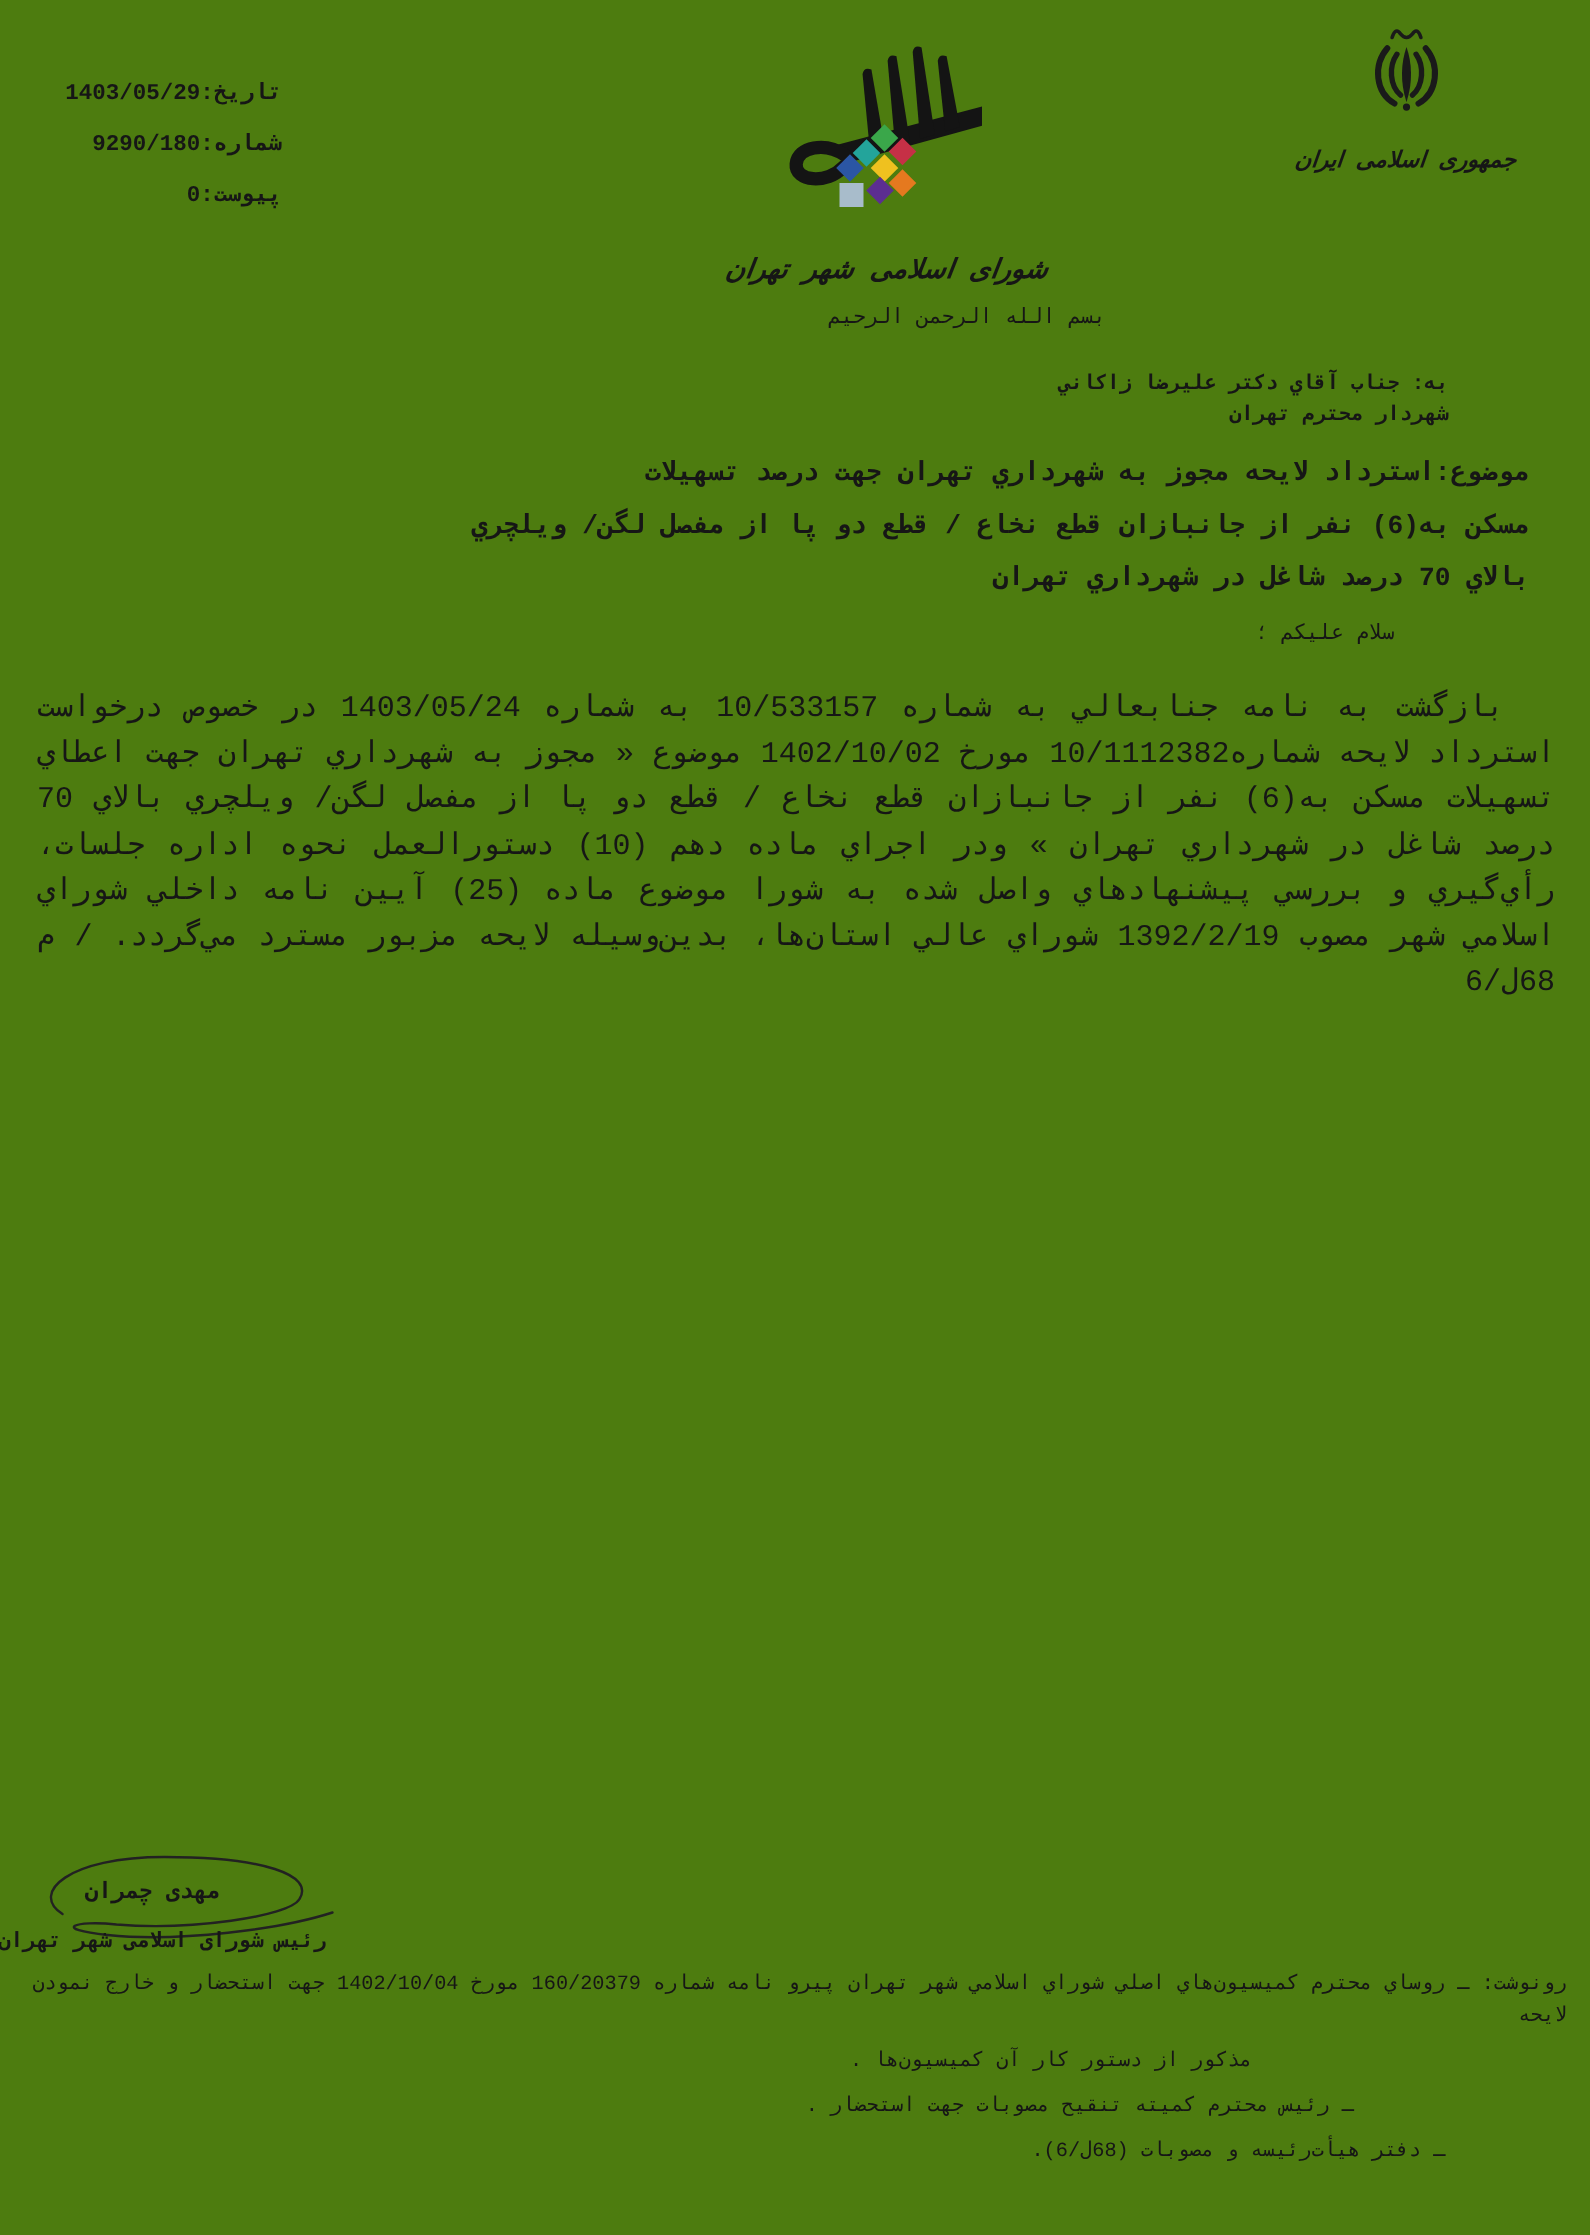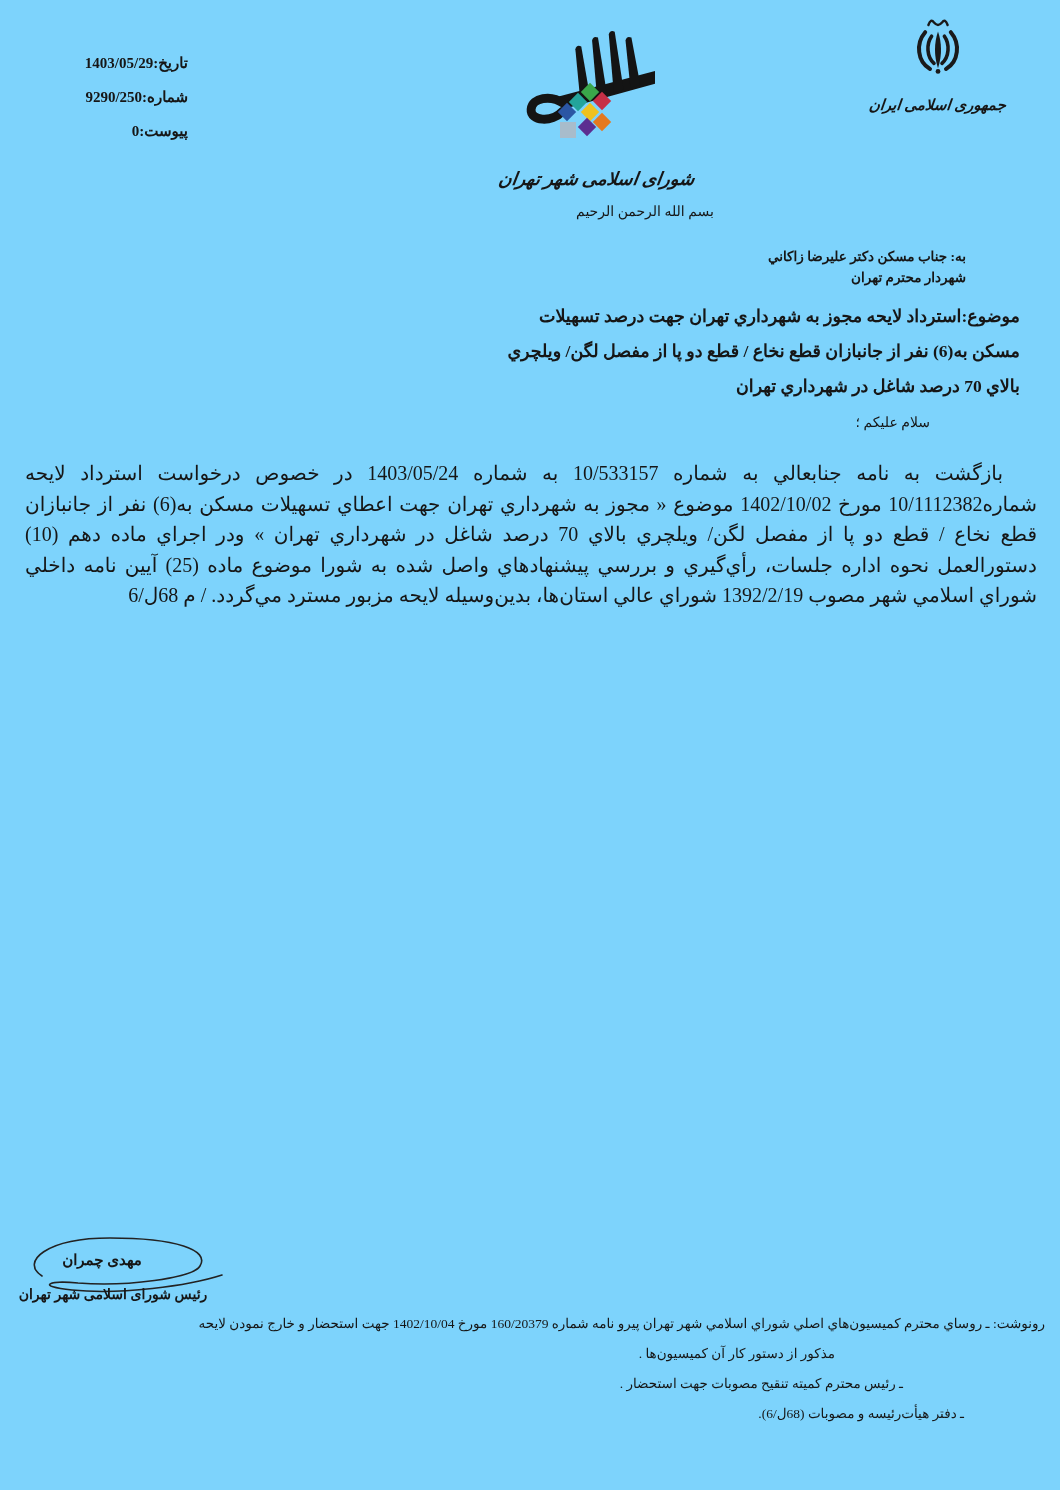--- a/index.html
+++ b/index.html
@@ -1,22 +1,22 @@
 <!DOCTYPE html>
 <html lang="fa" dir="rtl"><head>
 <meta charset="utf-8">
 <style>
   * { margin:0; padding:0; box-sizing:border-box; }
   html,body { background:#e8e8e8; }
   .page {
     position:relative;
     width:1060px; height:1490px;
     margin:0 auto;
-    background:#7dd3fc;
-    font-family:Liberation Serif, serif;
+    background:#4d7c0f;
+    font-family:Liberation Mono, monospace;
     color:#161616;
     overflow:hidden;
     direction:rtl;
   }
   
   .meta {
     position:absolute; top:46px; left:28px; width:160px;
     direction:rtl; text-align:right;
     font-weight:bold; font-size:15px; line-height:34px;
     white-space:nowrap;
@@ -95,21 +95,21 @@
   .footer .cc-2 { padding-right:157px; margin-top:4px; }
   .footer .cc-3 { padding-right:96px; }
 </style>
 </head>
 <body>
 
 <div class="page">
 
   <div class="meta">
     <div>تاریخ:1403/05/29</div>
-    <div>شماره:9290/250</div>
+    <div>شماره:9290/180</div>
     <div>پیوست:0</div>
   </div>
 
   <div class="logo-center">
     <svg class="logo-mark" width="150" height="118" viewBox="0 0 150 120" aria-hidden="true">
       <path d="M36 88 L134 62 L134 75 L40 101 Z" fill="#141414"></path>
       <path d="M58 92 L53 40 Q54 35 59 37 L68 89 Z" fill="#141414"></path>
       <path d="M75 88 L70 31 Q71 26 76 28 L85 85 Z" fill="#141414"></path>
       <path d="M92 84 L87 25 Q88 20 93 22 L102 81 Z" fill="#141414"></path>
       <path d="M109 79 L104 31 Q105 26 110 28 L119 76 Z" fill="#141414"></path>
@@ -155,21 +155,21 @@
       </g>
       <path d="M40 19 C44.5 32 45.5 48 40 65 C34.5 48 35.5 32 40 19 Z" fill="#1a1a1a"></path>
       <circle cx="40" cy="69" r="3" fill="#1a1a1a"></circle>
     </svg>
     <div class="emblem-caption">جمهوری اسلامی ایران</div>
   </div>
 
   <div class="bismillah">بسم الله الرحمن الرحيم</div>
 
   <div class="addressee">
-    <div>به: جناب مسكن دكتر عليرضا زاكاني</div>
+    <div>به: جناب آقاي دكتر عليرضا زاكاني</div>
     <div>شهردار محترم تهران</div>
   </div>
 
   <div class="subject">
     <div>موضوع:استرداد لايحه مجوز به شهرداري تهران جهت درصد تسهيلات</div>
     <div>مسكن به(6) نفر از جانبازان قطع نخاع / قطع دو پا از مفصل لگن/ ويلچري</div>
     <div>بالاي 70 درصد شاغل در شهرداري تهران</div>
   </div>
 
   <div class="greeting">سلام عليكم ؛</div>

